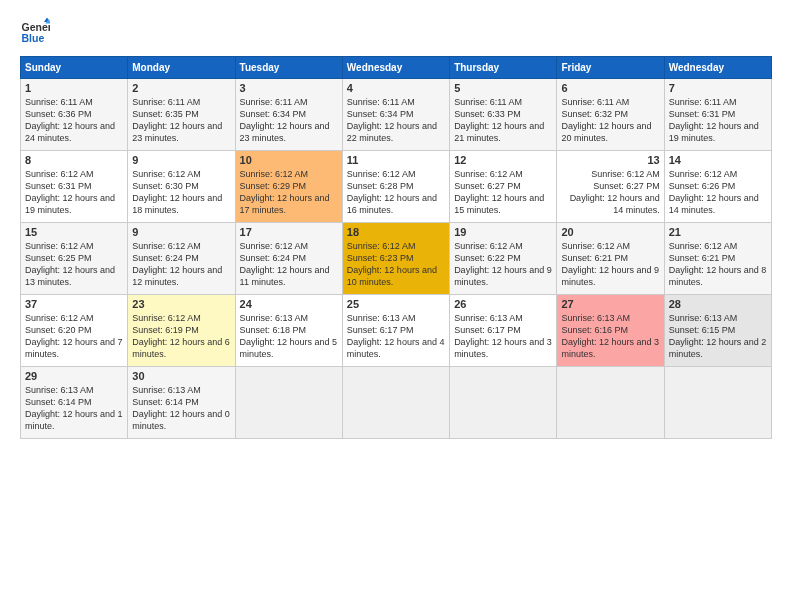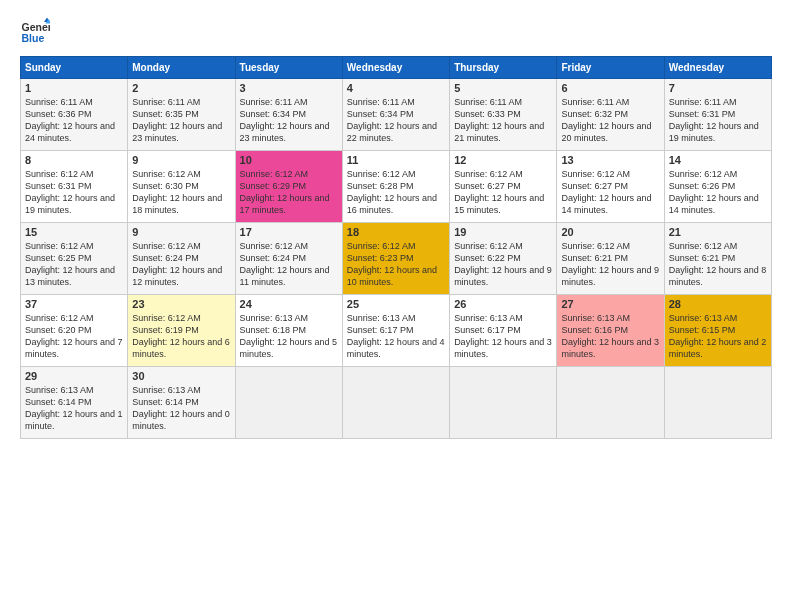--- a/index.html
+++ b/index.html
@@ -137,27 +137,27 @@
           <td style="background: rgb(245, 245, 245);"><span class="day-num">6</span>
 <span class="day-detail">Sunrise: 6:11 AM<br>Sunset: 6:32 PM<br>Daylight: 12 hours and 20 minutes.</span></td>
           <td style="background: rgb(245, 245, 245);"><span class="day-num">7</span>
 <span class="day-detail">Sunrise: 6:11 AM<br>Sunset: 6:31 PM<br>Daylight: 12 hours and 19 minutes.</span></td>
         </tr>
         <tr>
           <td style="background: rgb(255, 255, 255);"><span class="day-num">8</span>
 <span class="day-detail">Sunrise: 6:12 AM<br>Sunset: 6:31 PM<br>Daylight: 12 hours and 19 minutes.</span></td>
           <td style="background: rgb(255, 255, 255);"><span class="day-num">9</span>
 <span class="day-detail">Sunrise: 6:12 AM<br>Sunset: 6:30 PM<br>Daylight: 12 hours and 18 minutes.</span></td>
-          <td style="background: #ec4899;"><span class="day-num">10</span>
+          <td style="background: #fdba74;"><span class="day-num">10</span>
 <span class="day-detail">Sunrise: 6:12 AM<br>Sunset: 6:29 PM<br>Daylight: 12 hours and 17 minutes.</span></td>
           <td style="background: rgb(255, 255, 255);"><span class="day-num">11</span>
 <span class="day-detail">Sunrise: 6:12 AM<br>Sunset: 6:28 PM<br>Daylight: 12 hours and 16 minutes.</span></td>
           <td style="background: rgb(255, 255, 255);"><span class="day-num">12</span>
 <span class="day-detail">Sunrise: 6:12 AM<br>Sunset: 6:27 PM<br>Daylight: 12 hours and 15 minutes.</span></td>
-          <td style="background: rgb(255, 255, 255);"><span class="day-num">13</span>
+          <td style="background: rgb(255, 255, 255); text-align: right;"><span class="day-num">13</span>
 <span class="day-detail">Sunrise: 6:12 AM<br>Sunset: 6:27 PM<br>Daylight: 12 hours and 14 minutes.</span></td>
           <td style="background: rgb(255, 255, 255);"><span class="day-num">14</span>
 <span class="day-detail">Sunrise: 6:12 AM<br>Sunset: 6:26 PM<br>Daylight: 12 hours and 14 minutes.</span></td>
         </tr>
         <tr>
           <td style="background: rgb(245, 245, 245);"><span class="day-num">15</span>
 <span class="day-detail">Sunrise: 6:12 AM<br>Sunset: 6:25 PM<br>Daylight: 12 hours and 13 minutes.</span></td>
           <td style="background: rgb(245, 245, 245);"><span class="day-num">9</span>
 <span class="day-detail">Sunrise: 6:12 AM<br>Sunset: 6:24 PM<br>Daylight: 12 hours and 12 minutes.</span></td>
           <td style="background: rgb(245, 245, 245);"><span class="day-num">17</span>
@@ -177,21 +177,21 @@
           <td style="background: #fef9c3;"><span class="day-num">23</span>
 <span class="day-detail">Sunrise: 6:12 AM<br>Sunset: 6:19 PM<br>Daylight: 12 hours and 6 minutes.</span></td>
           <td style="background: rgb(255, 255, 255);"><span class="day-num">24</span>
 <span class="day-detail">Sunrise: 6:13 AM<br>Sunset: 6:18 PM<br>Daylight: 12 hours and 5 minutes.</span></td>
           <td style="background: rgb(255, 255, 255);"><span class="day-num">25</span>
 <span class="day-detail">Sunrise: 6:13 AM<br>Sunset: 6:17 PM<br>Daylight: 12 hours and 4 minutes.</span></td>
           <td style="background: rgb(255, 255, 255);"><span class="day-num">26</span>
 <span class="day-detail">Sunrise: 6:13 AM<br>Sunset: 6:17 PM<br>Daylight: 12 hours and 3 minutes.</span></td>
           <td style="background: #fca5a5;"><span class="day-num">27</span>
 <span class="day-detail">Sunrise: 6:13 AM<br>Sunset: 6:16 PM<br>Daylight: 12 hours and 3 minutes.</span></td>
-          <td style="background: #eab308;"><span class="day-num">28</span>
+          <td style="background: #e5e5e5;"><span class="day-num">28</span>
 <span class="day-detail">Sunrise: 6:13 AM<br>Sunset: 6:15 PM<br>Daylight: 12 hours and 2 minutes.</span></td>
         </tr>
         <tr>
           <td style="background: rgb(245, 245, 245); margin-left: 48px;"><span class="day-num">29</span>
 <span class="day-detail">Sunrise: 6:13 AM<br>Sunset: 6:14 PM<br>Daylight: 12 hours and 1 minute.</span></td>
           <td style="background: rgb(245, 245, 245);"><span class="day-num">30</span>
 <span class="day-detail">Sunrise: 6:13 AM<br>Sunset: 6:14 PM<br>Daylight: 12 hours and 0 minutes.</span></td>
           <td class="empty" style="background: rgb(235, 235, 235);"></td>
           <td class="empty" style="background: rgb(235, 235, 235);"></td>
           <td class="empty" style="background: rgb(235, 235, 235);"></td>

